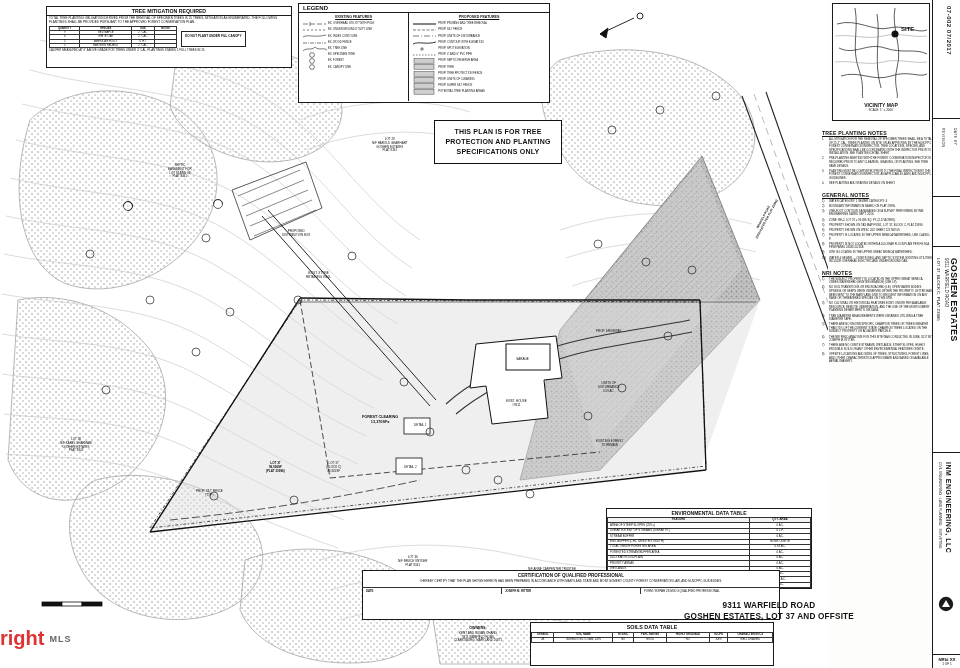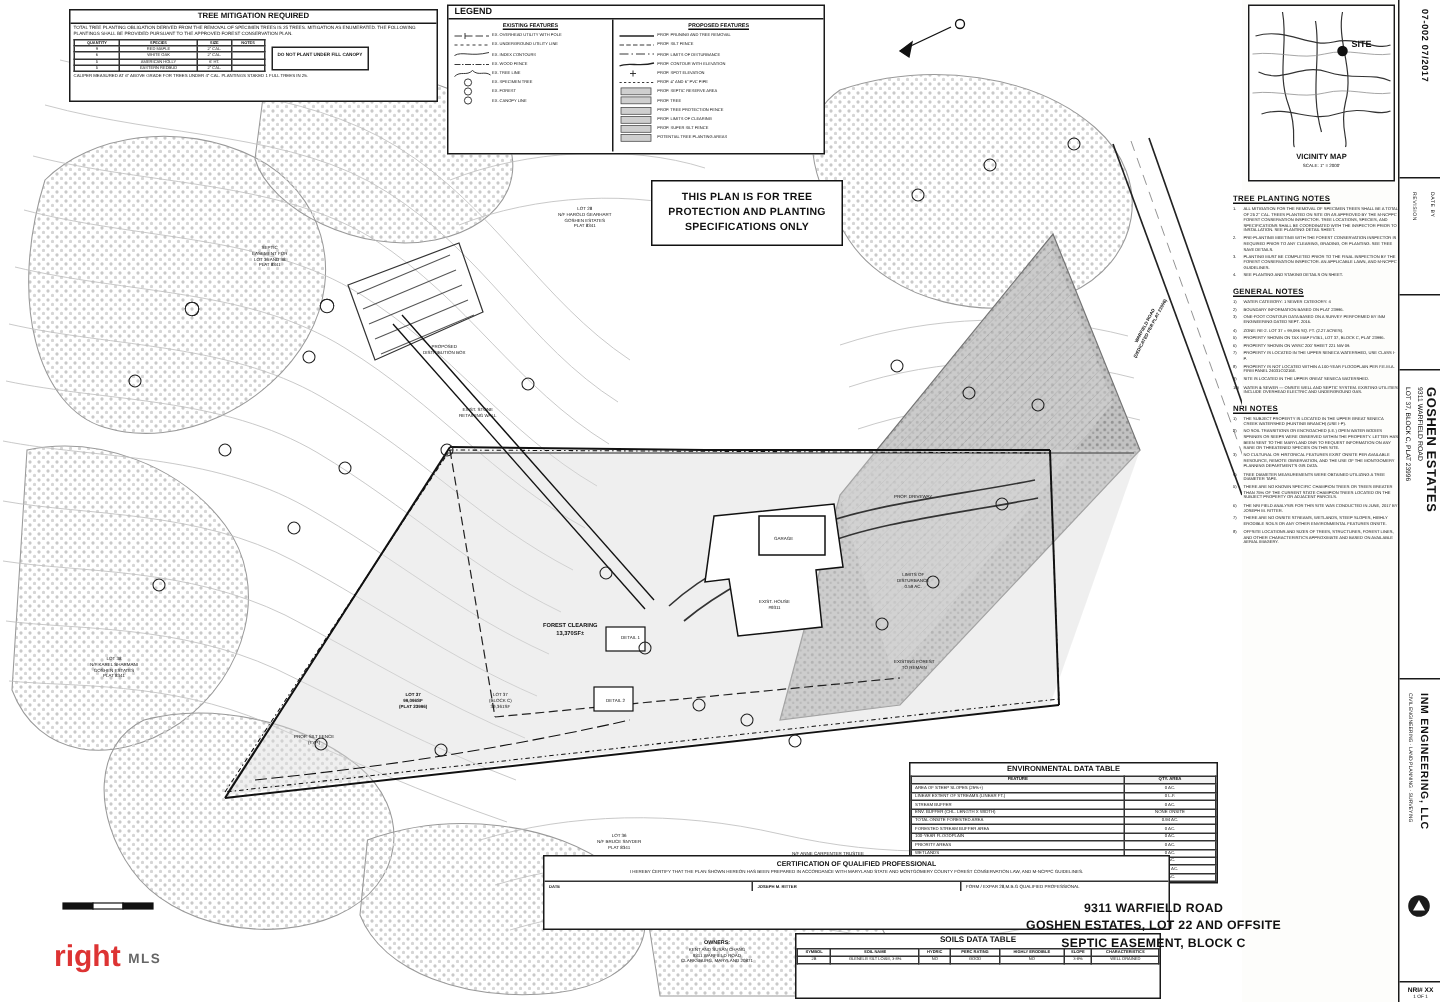--- a/index.html
+++ b/index.html
@@ -219,21 +219,21 @@
   #sheet-no .of { font-size: 3.2px; font-weight: normal; }
 
   
   #watermark {
     position: absolute; left: 0; bottom: 16px;
     display: flex; align-items: center;
     font-size: 18px; color: #5a5a5a; font-weight: bold;
     background: rgba(255,255,255,.75);
     padding: 2px 6px 2px 0;
   }
-  #watermark .wm-r { color: #d33; font-size: 20px; padding-left: 36px; }
+  #watermark .wm-r { color: #d33; font-size: 20px; }
   #watermark .wm-mls { font-size: 9px; color: #666; margin-left: 5px; letter-spacing: 1px;}
 
   
   .mlabel {
     position: absolute; font-size: 3px; line-height: 1.25; color: #111;
     white-space: pre; text-align: center;
   }
   .mlabel.b { font-weight: bold; }
   .mlabel.md { font-size: 3.8px; font-weight: bold; }
   .rot-road { transform: rotate(-62deg); transform-origin: left top; }
@@ -932,22 +932,21 @@
             <td>3-8%</td>
             <td>WELL DRAINED</td>
           </tr>
         </tbody>
     </table>
   </div>
 
   <div id="title-block">
     <div class="tb-main" id="tb-lines">
         <div>9311 WARFIELD ROAD</div>
-        <div>GOSHEN ESTATES, LOT 22 AND OFFSITE</div>
-        <div>SEPTIC EASEMENT, BLOCK C</div>
+        <div>GOSHEN ESTATES, LOT 37 AND OFFSITE</div>
       </div>
   </div>
 
   <div id="right-strip">
     <div class="strip-div" style="top:118px;"></div>
     <div class="strip-div" style="top:196px;"></div>
     <div class="strip-div" style="top:246px;"></div>
     <div class="strip-div" style="top:452px;"></div>
 
     <div class="vtext" id="sheet-dates" style="left:19px; top:6px; transform: rotate(90deg);">07-002  07/2017</div>

